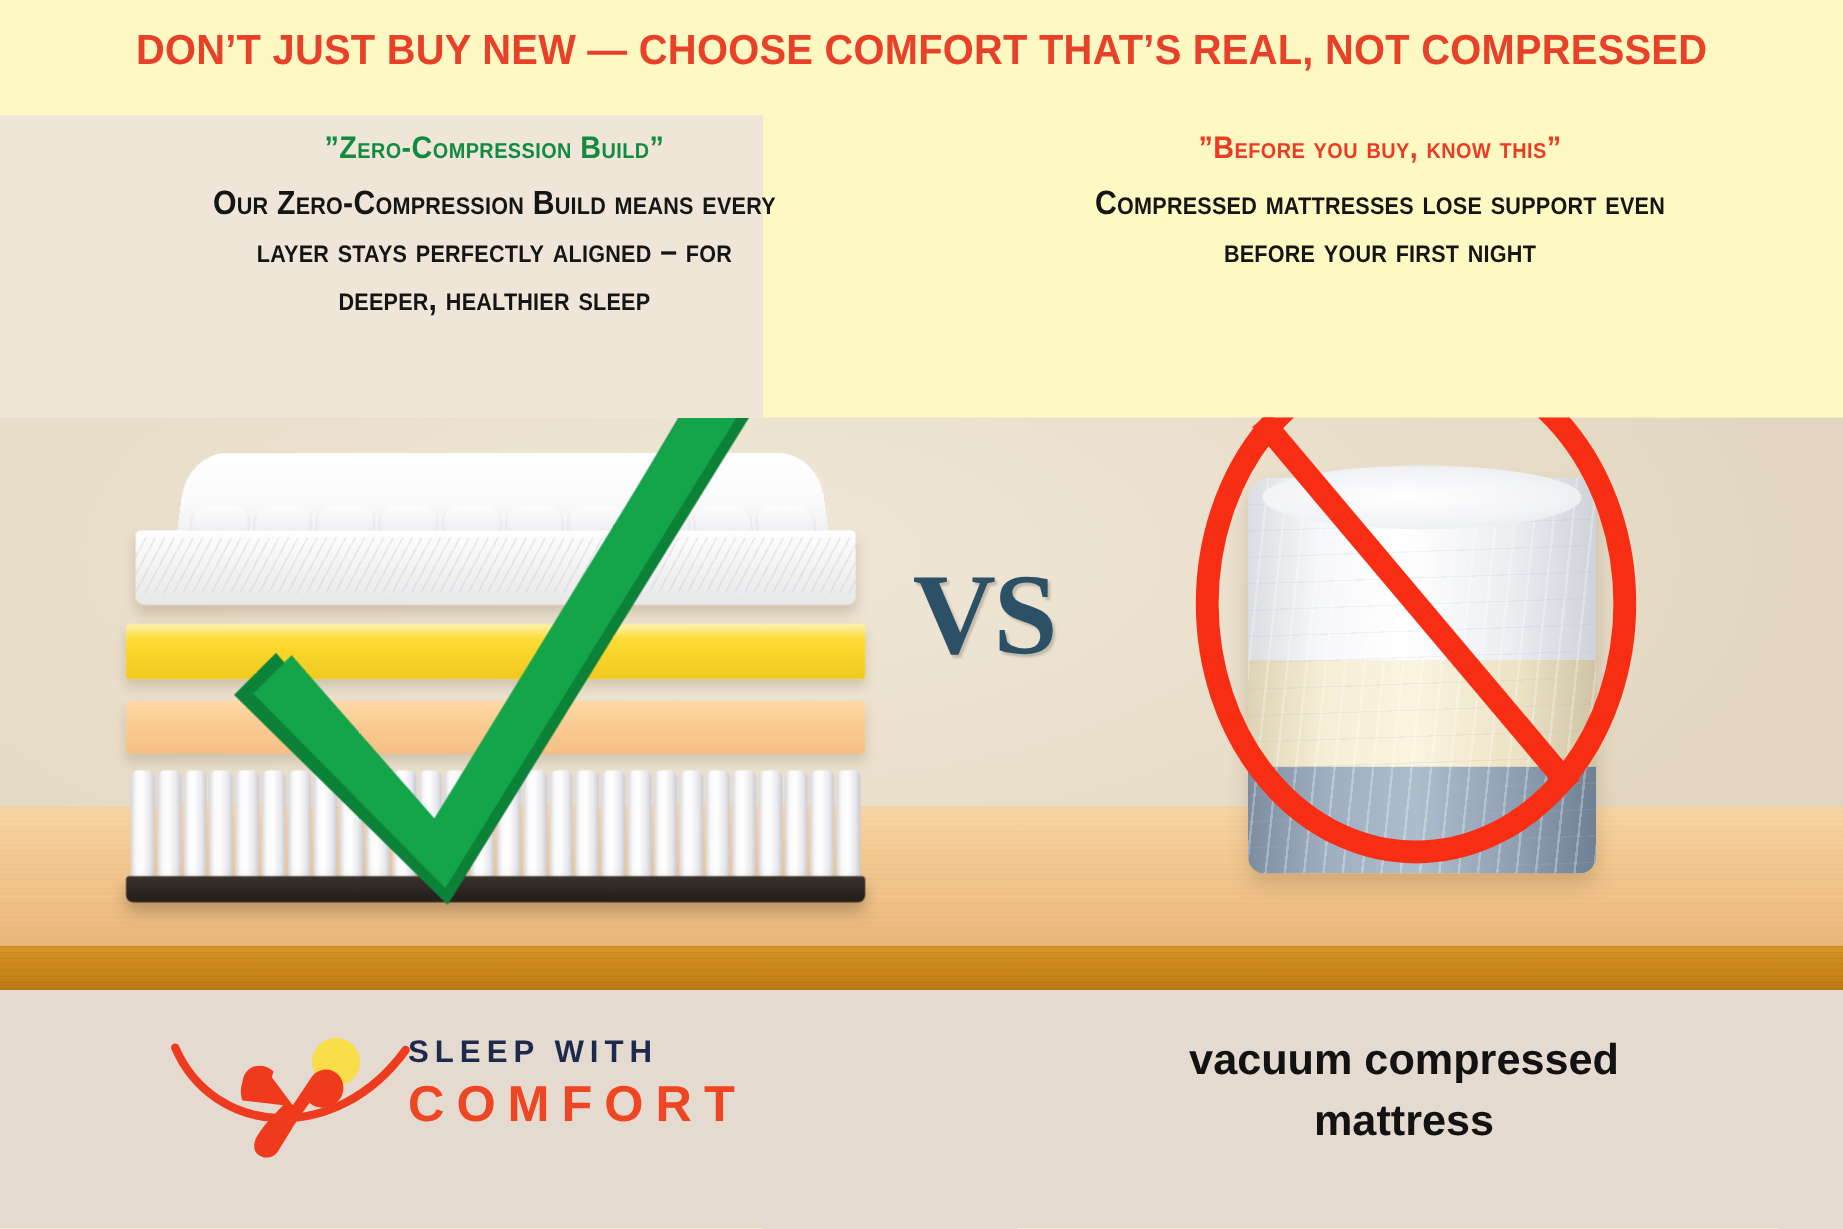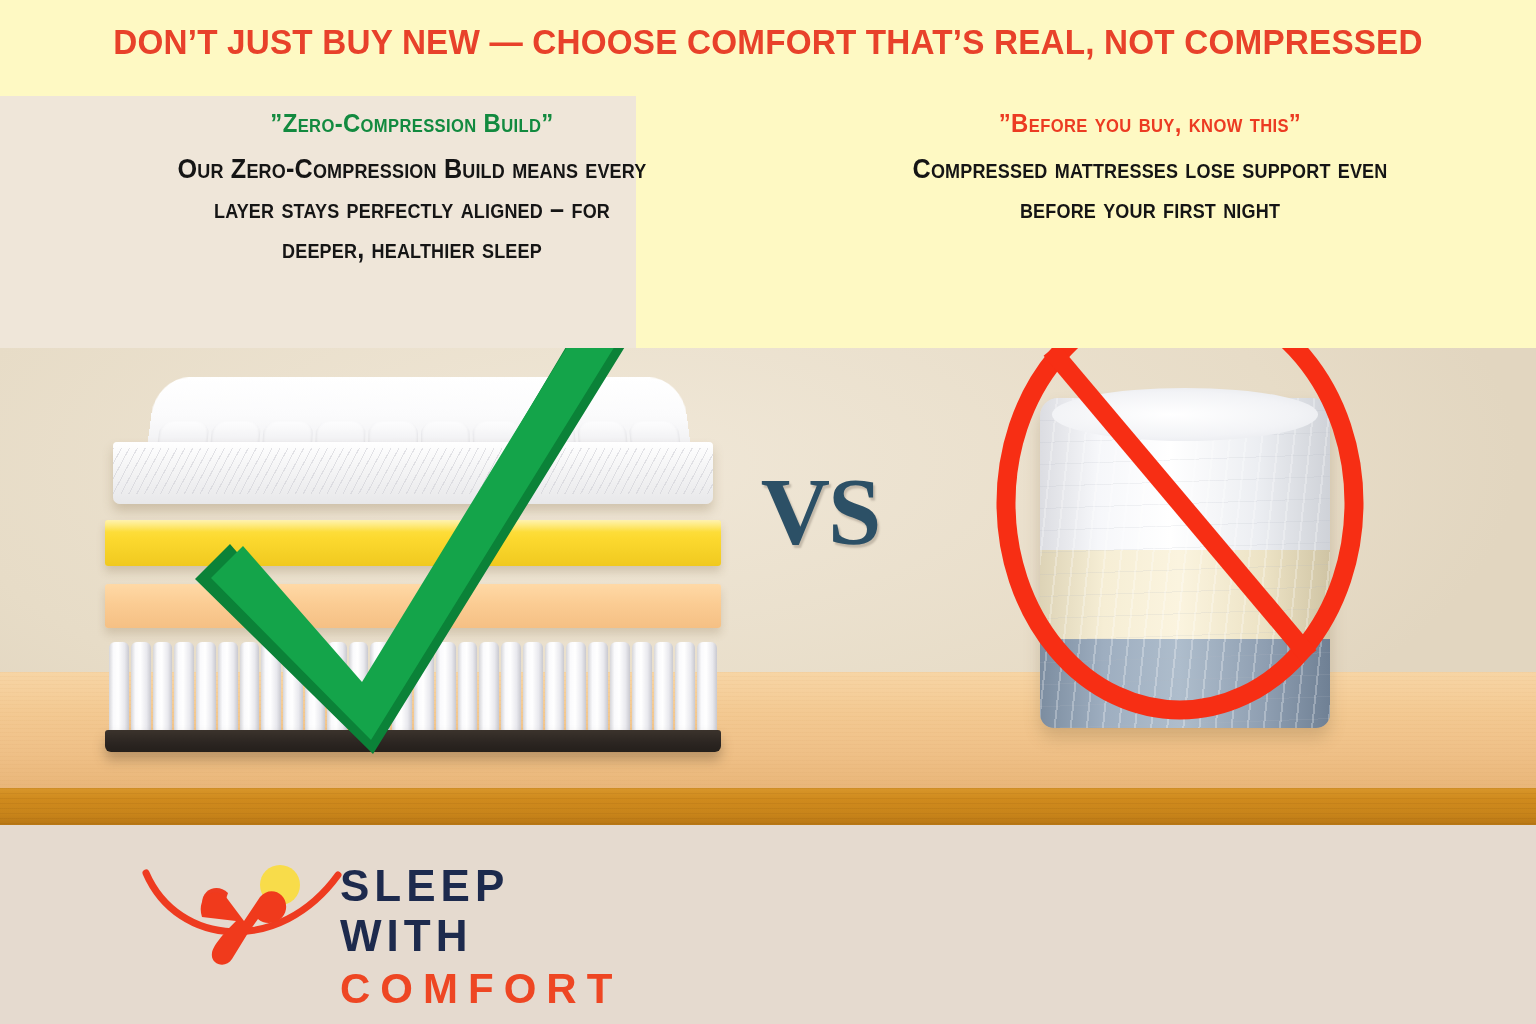--- a/index.html
+++ b/index.html
@@ -275,21 +275,21 @@
     left: 0; top: 825px;
     width: 1536px; height: 199px;
     background: #e5dacf;
   }
 
   .logo { position: absolute; left: 140px; top: 28px; width: 500px; height: 120px; }
   .logo-mark { position: absolute; left: 0; top: 2px; width: 210px; height: 110px; }
   .logo-text { position: absolute; left: 200px; top: 8px; width: 300px; }
   .logo-line1 {
     font-family: "Liberation Sans", sans-serif;
-    font-size: 44px; font-weight: bold; color: #1d2a4d;
+    font-size: 26px; font-weight: bold; color: #1d2a4d;
     letter-spacing: 5px;
   }
   .logo-line2 {
     font-family: "Liberation Sans", sans-serif;
     font-size: 42px; font-weight: bold; color: #ee4623;
     letter-spacing: 10px; margin-top: 4px;
   }
 
   .caption {
     position: absolute;
@@ -421,15 +421,17 @@
         <path d="M62 62 C 56 44, 72 30, 86 42 L 104 66 L 120 42 C 130 30, 148 38, 146 54
                  C 144 68, 126 72, 118 64 L 108 78 L 92 104 C 86 114, 70 110, 72 98
                  C 73 90, 86 76, 96 66 Z" fill="#f03a1c"></path>
       </svg>
       <div class="logo-text">
         <div class="logo-line1">SLEEP WITH</div>
         <div class="logo-line2">COMFORT</div>
       </div>
     </div>
 
+    <div class="caption">vacuum compressed
+mattress</div>
   </div>
 
 </div>
 
 </body></html>

